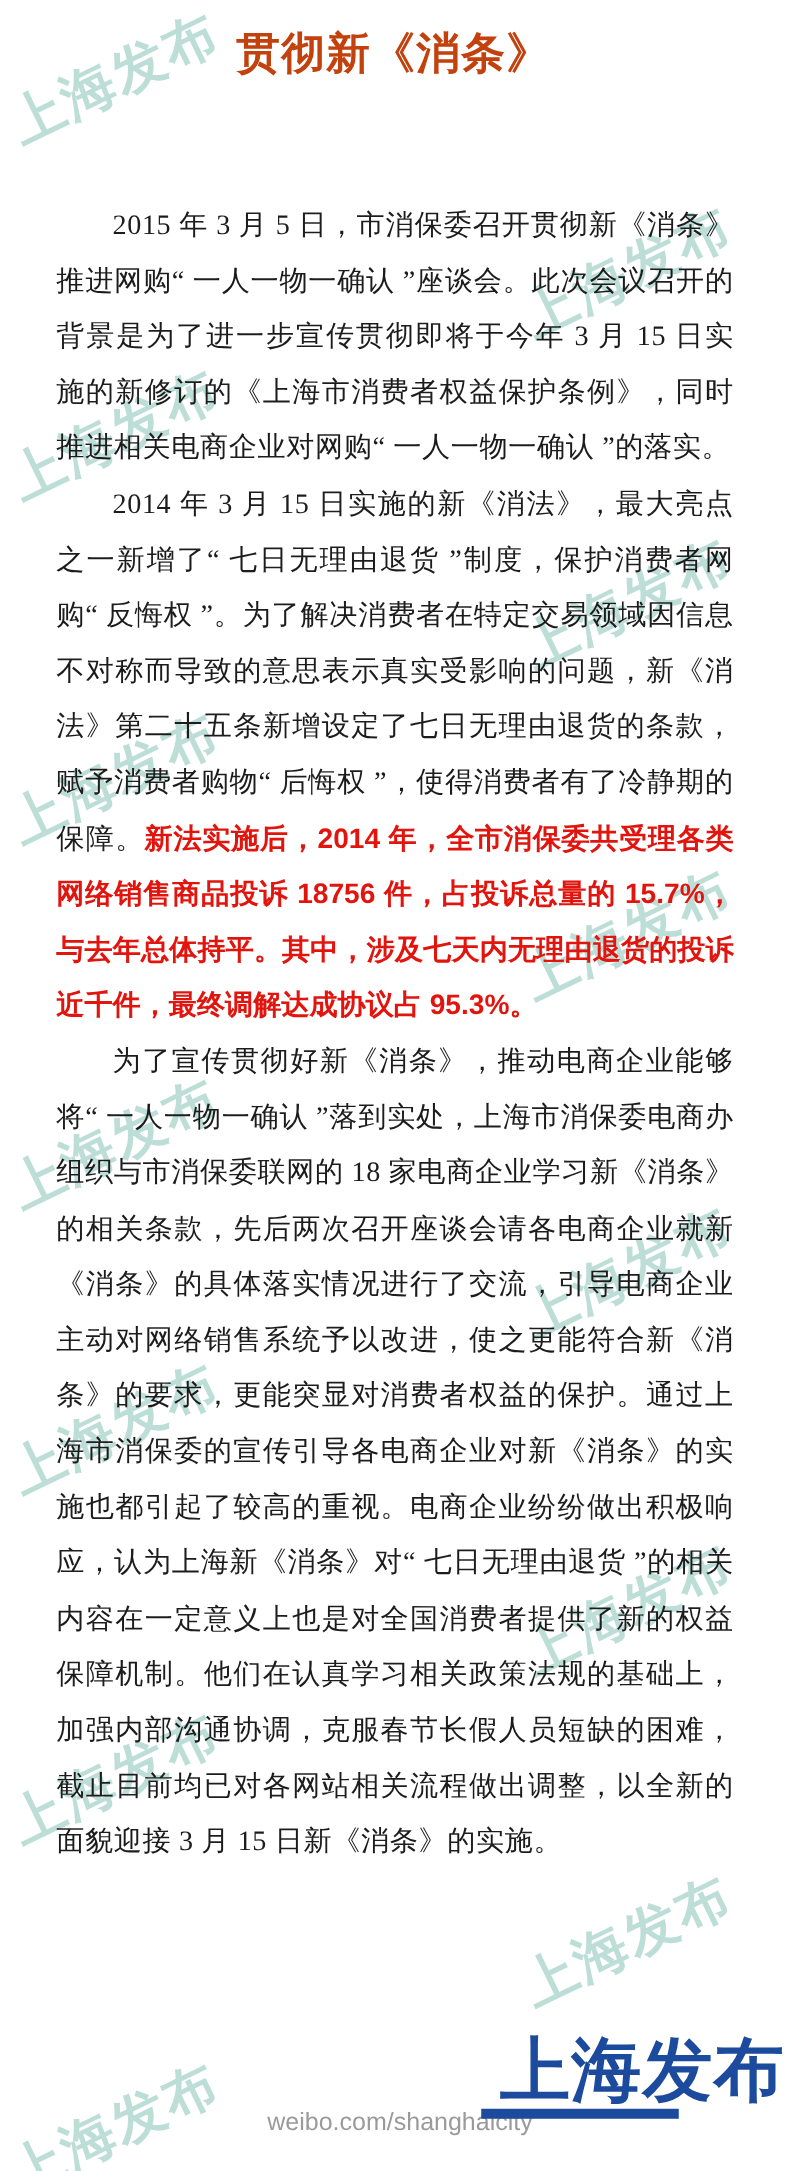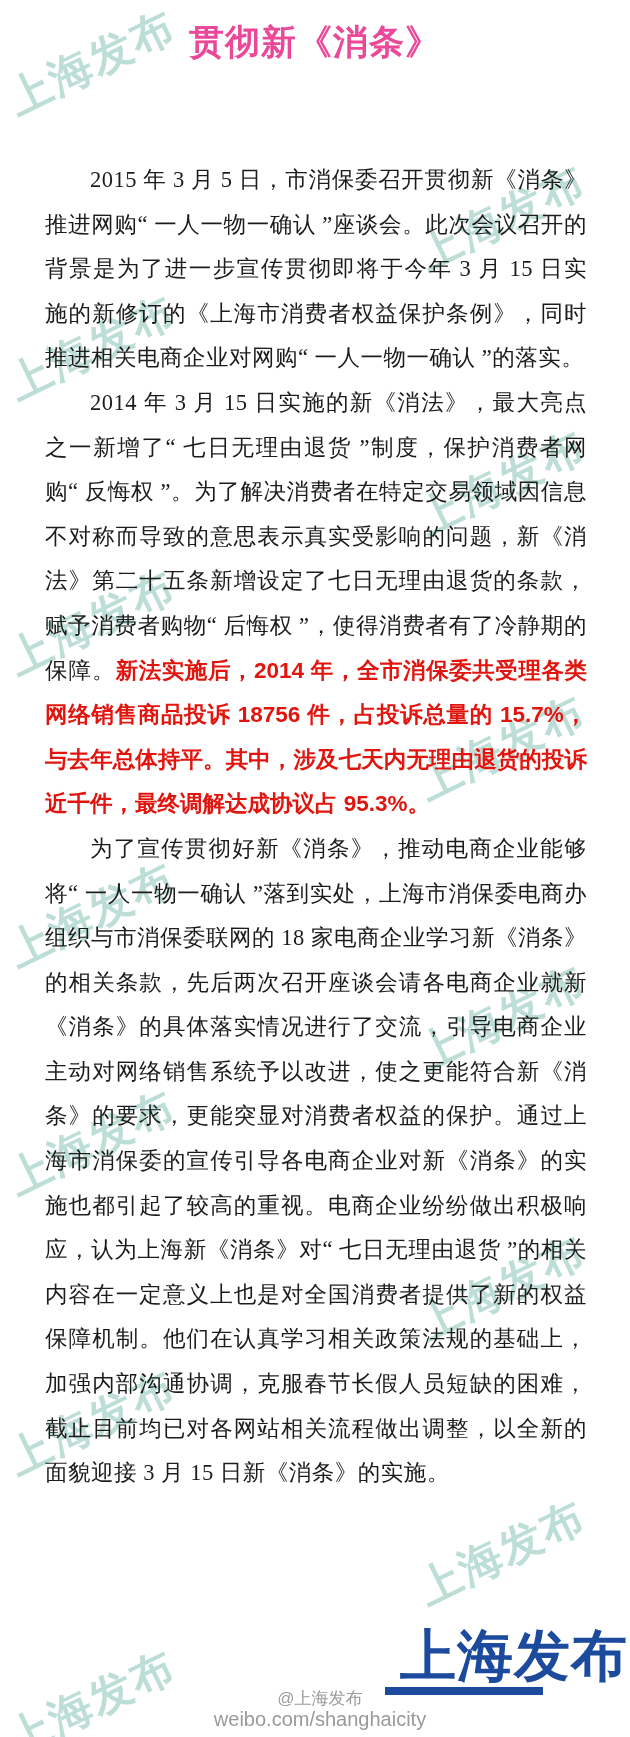--- a/index.html
+++ b/index.html
@@ -35,21 +35,21 @@
     left: 0;
     width: 630px;
     text-align: center;
     z-index: 2;
   }
   .title-line {
     font-weight: bold;
     font-size: 35px;
     line-height: 50px;
     letter-spacing: 1px;
-    color: #ec4899;
+    color: #c2410c;
   }
   
   .article {
     position: absolute;
     top: 158px;
     left: 45px;
     width: 542px;
     z-index: 2;
     font-size: 22.5px;
     line-height: 44.6px;
@@ -136,17 +136,16 @@
     <p><span>2014 年 3 月 15 日实施的新《消法》，最大亮点之一新增了“ 七日无理由退货 ”制度，保护消费者网购“ 反悔权 ”。为了解决消费者在特定交易领域因信息不对称而导致的意思表示真实受影响的问题，新《消法》第二十五条新增设定了七日无理由退货的条款，赋予消费者购物“ 后悔权 ”，使得消费者有了冷静期的保障。</span><span class="red-highlight">新法实施后，2014 年，全市消保委共受理各类网络销售商品投诉 18756 件，占投诉总量的 15.7%，与去年总体持平。其中，涉及七天内无理由退货的投诉近千件，最终调解达成协议占 95.3%。</span></p>
     <p>为了宣传贯彻好新《消条》，推动电商企业能够将“ 一人一物一确认 ”落到实处，上海市消保委电商办组织与市消保委联网的 18 家电商企业学习新《消条》的相关条款，先后两次召开座谈会请各电商企业就新《消条》的具体落实情况进行了交流，引导电商企业主动对网络销售系统予以改进，使之更能符合新《消条》的要求，更能突显对消费者权益的保护。通过上海市消保委的宣传引导各电商企业对新《消条》的实施也都引起了较高的重视。电商企业纷纷做出积极响应，认为上海新《消条》对“ 七日无理由退货 ”的相关内容在一定意义上也是对全国消费者提供了新的权益保障机制。他们在认真学习相关政策法规的基础上，加强内部沟通协调，克服春节长假人员短缺的困难，截止目前均已对各网站相关流程做出调整，以全新的面貌迎接 3 月 15 日新《消条》的实施。</p>
   </div>
 
   <div class="logo-block">
     <div class="logo-text">上海发布</div>
   </div>
   <div class="logo-underline"></div>
 
   <div class="credit-block">
-    <div class="credit-line1">@上海发布</div>
     <div class="credit-line2">weibo.com/shanghaicity</div>
   </div>
 
 </div>
 
 </body></html>

